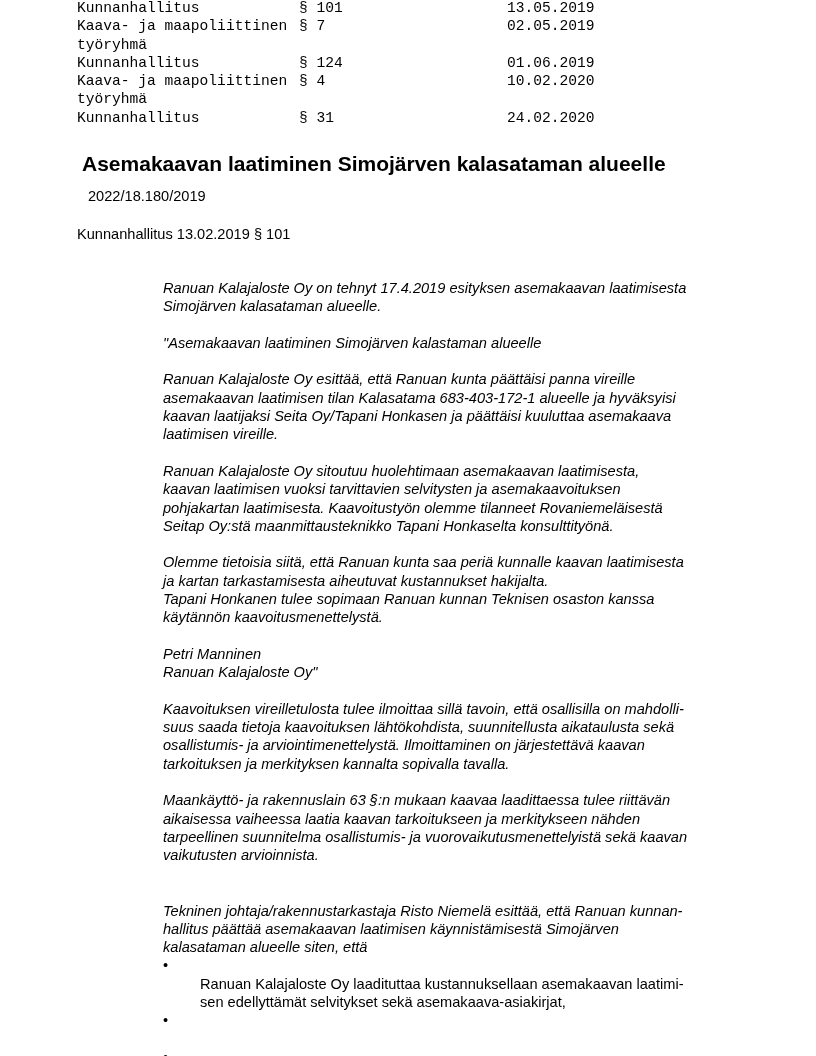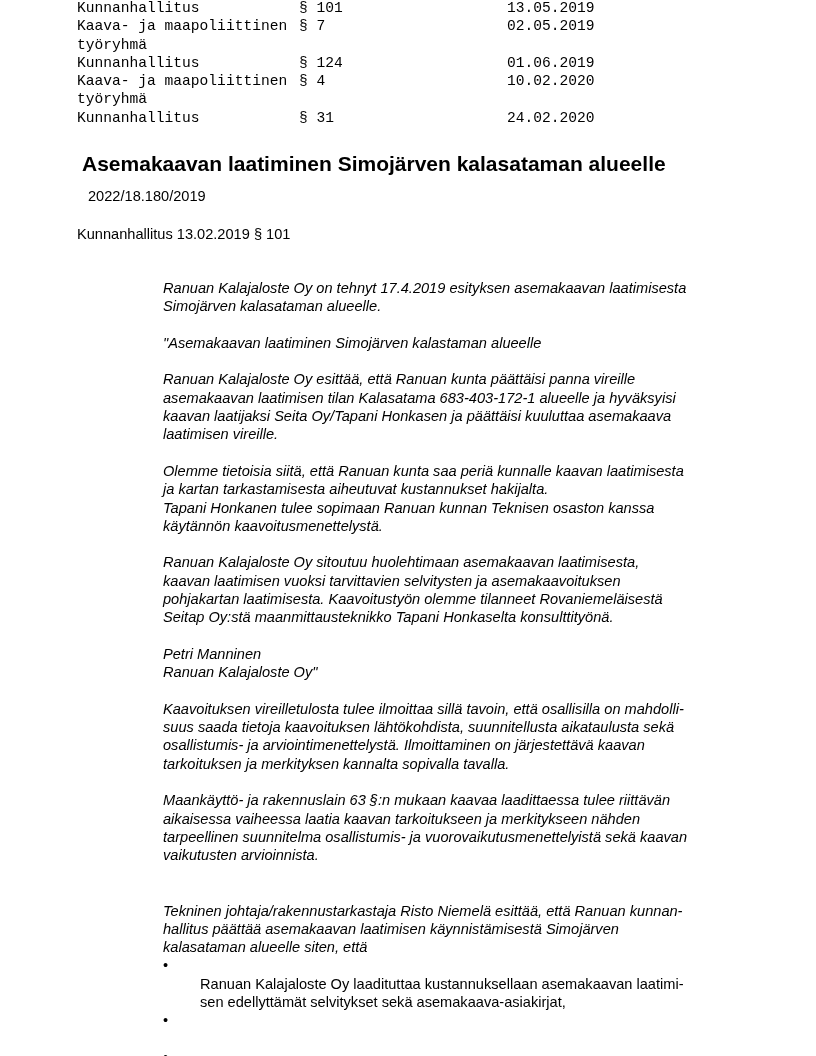--- a/index.html
+++ b/index.html
@@ -122,28 +122,28 @@
 <p class="meeting-ref">Kunnanhallitus 13.02.2019 § 101</p>
 
 <div class="body-text">
   <p>Ranuan Kalajaloste Oy on tehnyt 17.4.2019 esityksen asemakaavan laatimisesta
 Simojärven kalasataman alueelle.</p>
   <p>"Asemakaavan laatiminen Simojärven kalastaman alueelle</p>
   <p>Ranuan Kalajaloste Oy esittää, että Ranuan kunta päättäisi panna vireille
 asemakaavan laatimisen tilan Kalasatama 683-403-172-1 alueelle ja hyväksyisi
 kaavan laatijaksi Seita Oy/Tapani Honkasen ja päättäisi kuuluttaa asemakaava
 laatimisen vireille.</p>
+  <p>Ranuan Kalajaloste Oy sitoutuu huolehtimaan asemakaavan laatimisesta,
+kaavan laatimisen vuoksi tarvittavien selvitysten ja asemakaavoituksen
+pohjakartan laatimisesta. Kaavoitustyön olemme tilanneet Rovaniemeläisestä
+Seitap Oy:stä maanmittausteknikko Tapani Honkaselta konsulttityönä.</p>
   <p>Olemme tietoisia siitä, että Ranuan kunta saa periä kunnalle kaavan laatimisesta
 ja kartan tarkastamisesta aiheutuvat kustannukset hakijalta.
 Tapani Honkanen tulee sopimaan Ranuan kunnan Teknisen osaston kanssa
 käytännön kaavoitusmenettelystä.</p>
-  <p>Ranuan Kalajaloste Oy sitoutuu huolehtimaan asemakaavan laatimisesta,
-kaavan laatimisen vuoksi tarvittavien selvitysten ja asemakaavoituksen
-pohjakartan laatimisesta. Kaavoitustyön olemme tilanneet Rovaniemeläisestä
-Seitap Oy:stä maanmittausteknikko Tapani Honkaselta konsulttityönä.</p>
   <p>Petri Manninen
 Ranuan Kalajaloste Oy"</p>
   <p>Kaavoituksen vireilletulosta tulee ilmoittaa sillä tavoin, että osallisilla on mahdolli-
 suus saada tietoja kaavoituksen lähtökohdista, suunnitellusta aikataulusta sekä
 osallistumis- ja arviointimenettelystä. Ilmoittaminen on järjestettävä kaavan
 tarkoituksen ja merkityksen kannalta sopivalla tavalla.</p>
   <p>Maankäyttö- ja rakennuslain 63 §:n mukaan kaavaa laadittaessa tulee riittävän
 aikaisessa vaiheessa laatia kaavan tarkoitukseen ja merkitykseen nähden
 tarpeellinen suunnitelma osallistumis- ja vuorovaikutusmenettelyistä sekä kaavan
 vaikutusten arvioinnista.</p>

